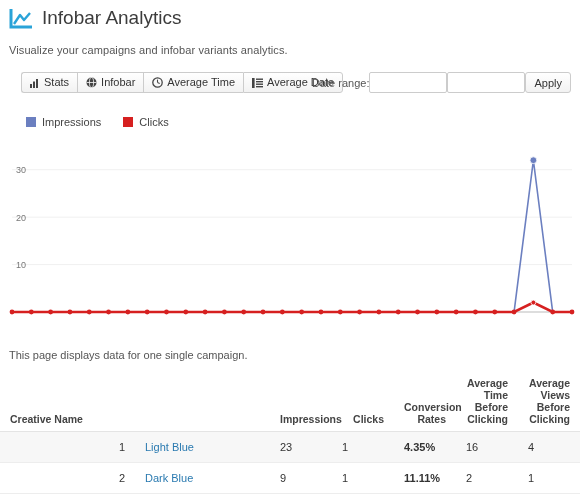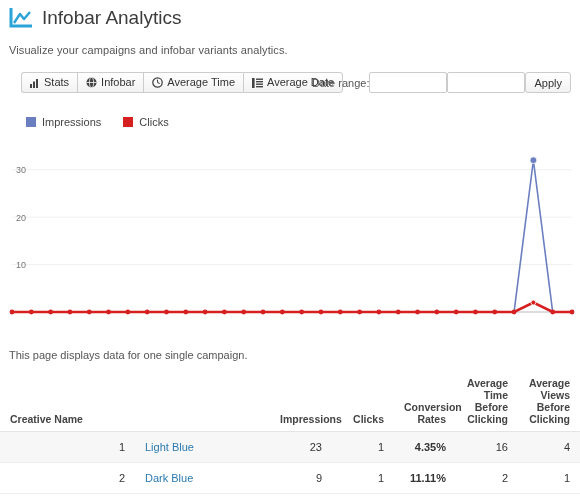--- a/index.html
+++ b/index.html
@@ -4,21 +4,21 @@
 <style>
   html,body{margin:0;padding:0;}
   body{
     width:580px;height:502px;overflow:hidden;background:#ffffff;
     font-family:"Liberation Sans","DejaVu Sans",sans-serif;
     color:#333333;-webkit-font-smoothing:antialiased;
   }
   .page{position:relative;width:580px;height:502px;}
 
   
-  .hdr{display:flex;align-items:flex-start;padding:6px 0 0 9px;}
+  .hdr{display:flex;align-items:center;padding:6px 0 0 9px;}
   .logo-icon{width:25px;height:23px;flex:0 0 auto;margin-right:8px;}
   .page-title{font-size:19px;font-weight:400;color:#3c3c3c;line-height:24px;}
   .subtitle{font-size:11px;color:#555;padding:14px 0 0 9px;letter-spacing:.1px;}
 
   
   .toolbar{position:relative;margin-top:16px;padding:0 21px;height:22px;}
   .btn-group{display:inline-flex;vertical-align:top;}
   .tbtn{
     display:inline-flex;align-items:center;gap:4px;
     height:21px;padding:0 8px;background:#fafafa;
@@ -68,21 +68,21 @@
     border-bottom:1px solid #e4e4e4;
   }
   .tbl td{
     font-size:11px;color:#333;padding:9px 10px;
     border-bottom:1px solid #ededed;
   }
   .th-name{text-align:left;width:250px;}
   .th-num{text-align:right;}
   .col-idx{width:22px;text-align:right;padding-right:4px;color:#555;}
   .col-name{text-align:left;}
-  .col-num{text-align:right;}
+  .col-num{}
   .row-alt td{background:#f7f7f7;}
   .creative-link{color:#2a7ab0;text-decoration:none;cursor:pointer;}
   .num-strong{font-weight:bold;}
 </style>
 </head>
 <body>
 
 <div class="page">
 
   <div class="hdr">

